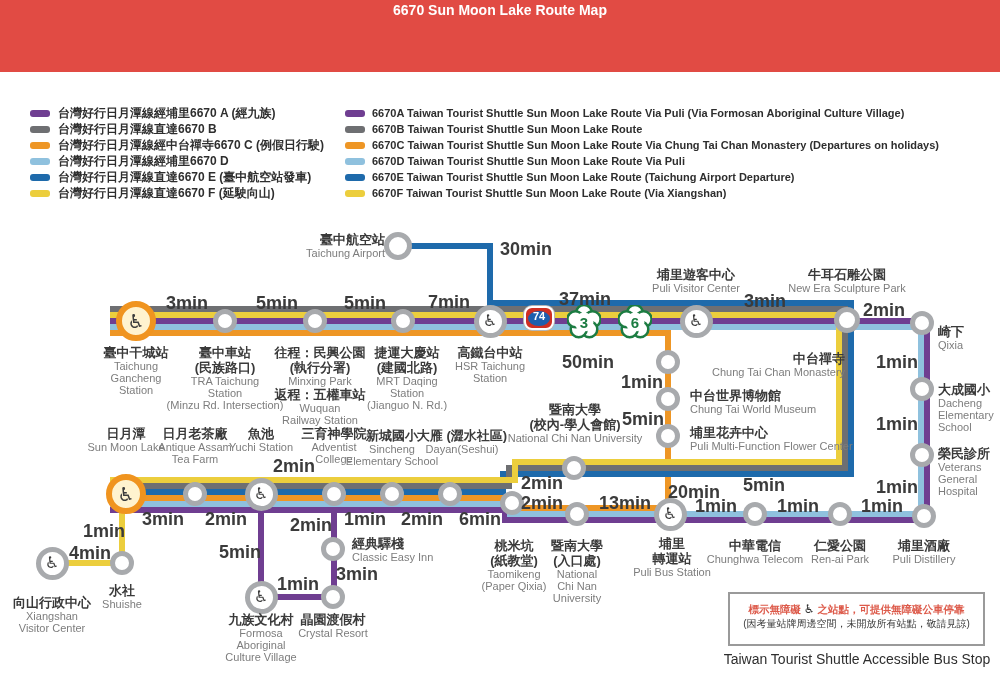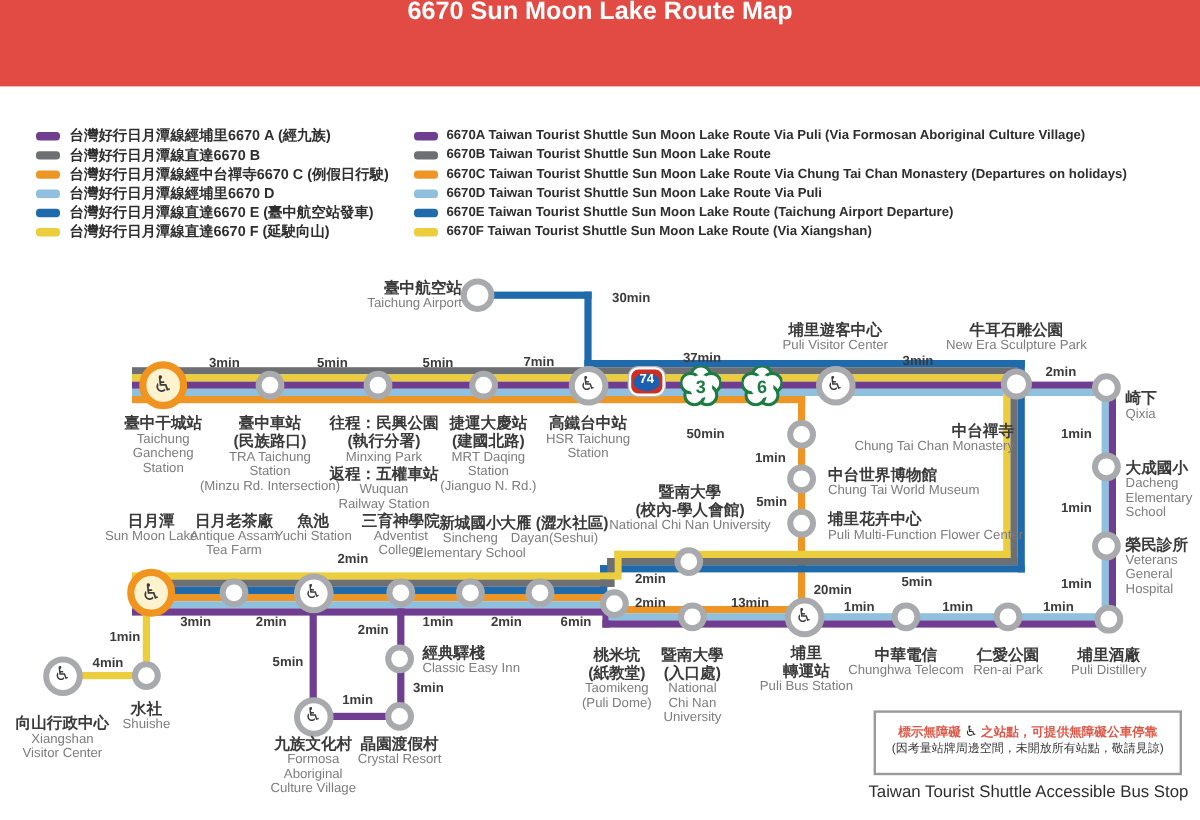--- a/index.html
+++ b/index.html
@@ -1,37 +1,37 @@
 <!DOCTYPE html>
 <html><head>
 <meta charset="utf-8">
 <style>
   html,body{margin:0;padding:0;background:#fff;}
   #stage{position:relative;width:1000px;height:683px;overflow:hidden;background:#fff;
          font-family:"Liberation Sans","DejaVu Sans",sans-serif;}
   
   #hdr{position:absolute;left:0;top:0;width:1000px;height:72px;background:#e14b44;text-align:center;}
   #hdr .t1{padding-top:7px;font-size:31px;font-weight:bold;color:#fff;letter-spacing:4px;line-height:34px;}
-  #hdr .t2{font-size:21px;font-weight:bold;color:#fff;line-height:20px;}
+  #hdr .t2{font-size:14px;font-weight:bold;color:#fff;line-height:20px;}
   
   .lg-chip{position:absolute;width:20px;height:7px;border-radius:3px;}
   .lg-zh{position:absolute;font-size:12px;font-weight:bold;color:#2e2e2e;white-space:nowrap;line-height:14px;}
   .lg-en{position:absolute;font-size:11px;font-weight:bold;color:#2e2e2e;white-space:nowrap;line-height:14px;}
   
   .seg{position:absolute;}
   .station{position:absolute;background:#fff;border-radius:50%;box-sizing:border-box;
            display:flex;align-items:center;justify-content:center;}
   .station span{color:#3c3c3c;line-height:1;}
   .lbl{position:absolute;}
   .lbl div{white-space:nowrap;}
   .lbl .zh{font-size:13px;font-weight:bold;color:#3a3a3a;line-height:15px;}
   .lbl .en{font-size:11px;color:#7d7d7d;line-height:12px;}
   .lbl.c{text-align:center;transform:translateX(-50%);}
   .lbl.r{text-align:right;transform:translateX(-100%);}
-  .time{position:absolute;transform:translateX(-50%);font-size:11px;font-weight:bold;
+  .time{position:absolute;transform:translateX(-50%);font-size:18px;font-weight:bold;
         color:#3b3b3b;white-space:nowrap;line-height:14px;}
   .shield74{position:absolute;width:30px;height:24px;background:#ce2f23;border:2px solid #fff;
             box-sizing:border-box;border-radius:8px;box-shadow:0 0 0 1px #b5b5b5;
             display:flex;align-items:center;justify-content:center;}
   .shield74 .oval{width:22px;height:15px;background:#1d5fae;border-radius:50%;
             display:flex;justify-content:center;}
   .shield74 .oval b{color:#fff;font-size:11px;line-height:1;}
   .flower{position:absolute;}
   
   #notebox{position:absolute;left:728px;top:592px;width:257px;height:54px;background:#fff;
@@ -287,21 +287,21 @@
         <div class="en">Elementary School</div>
       </div>
       <div class="lbl c" style="left: 462px; top: 428px;">
         <div class="zh">大雁 (澀水社區)</div>
         <div class="en">Dayan(Seshui)</div>
       </div>
       <div class="lbl c" style="left: 514px; top: 538px;">
         <div class="zh">桃米坑</div>
         <div class="zh">(紙教堂)</div>
         <div class="en">Taomikeng</div>
-        <div class="en">(Puli Dome)</div>
+        <div class="en">(Paper Qixia)</div>
       </div>
       <div class="lbl c" style="left: 577px; top: 538px;">
         <div class="zh">暨南大學</div>
         <div class="zh">(入口處)</div>
         <div class="en">National</div>
         <div class="en">Chi Nan</div>
         <div class="en">University</div>
       </div>
       <div class="lbl c" style="left: 672px; top: 536px;">
         <div class="zh">埔里</div>

